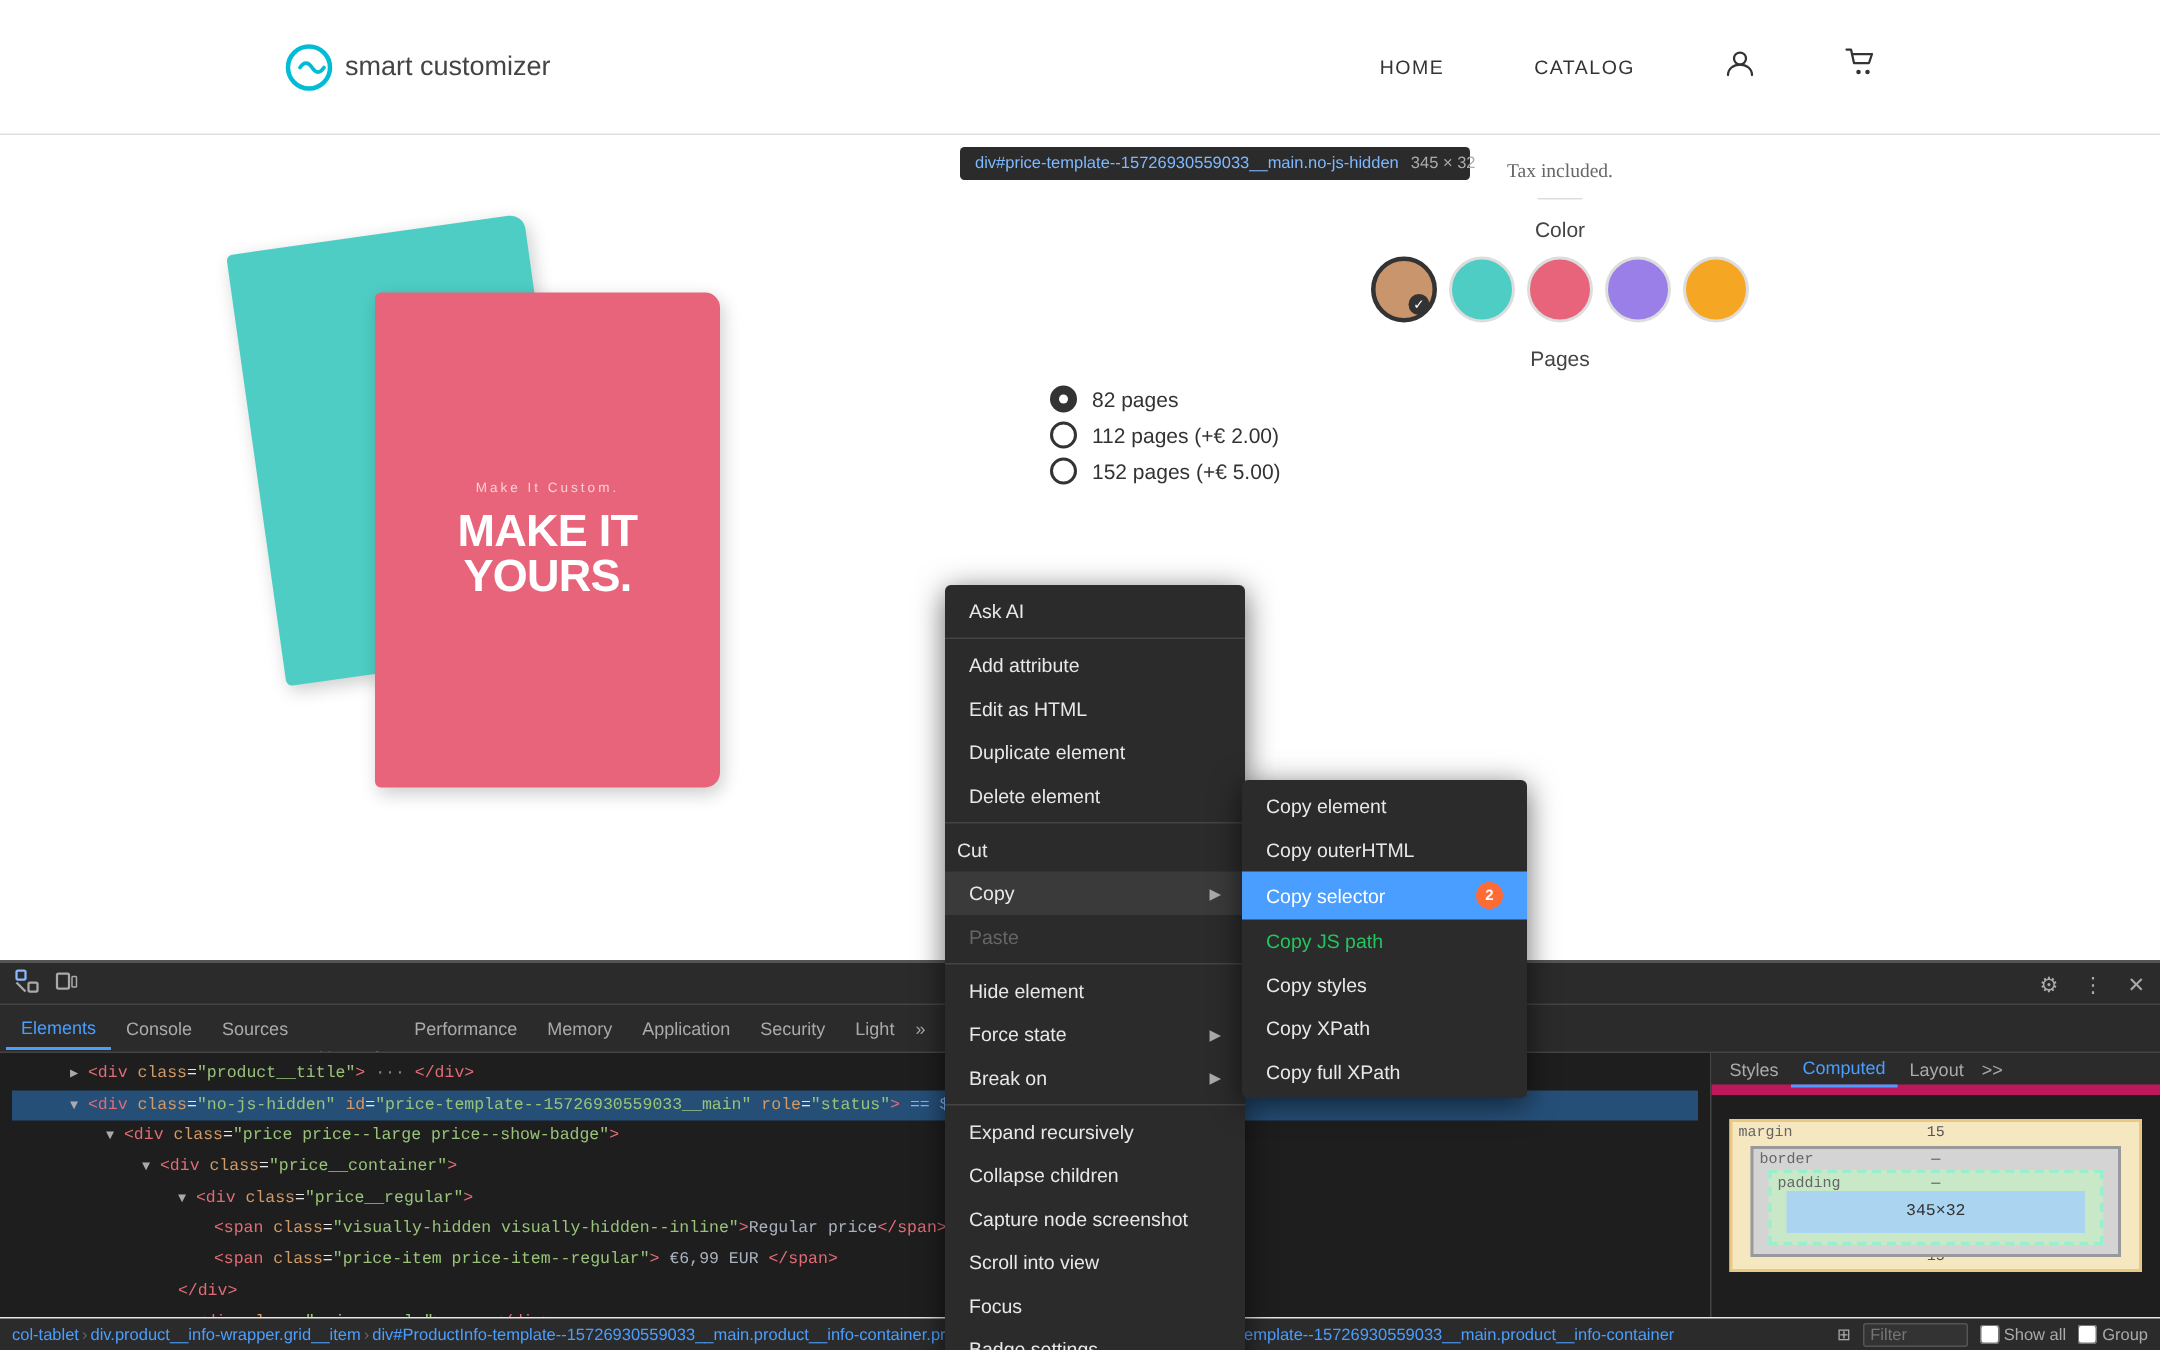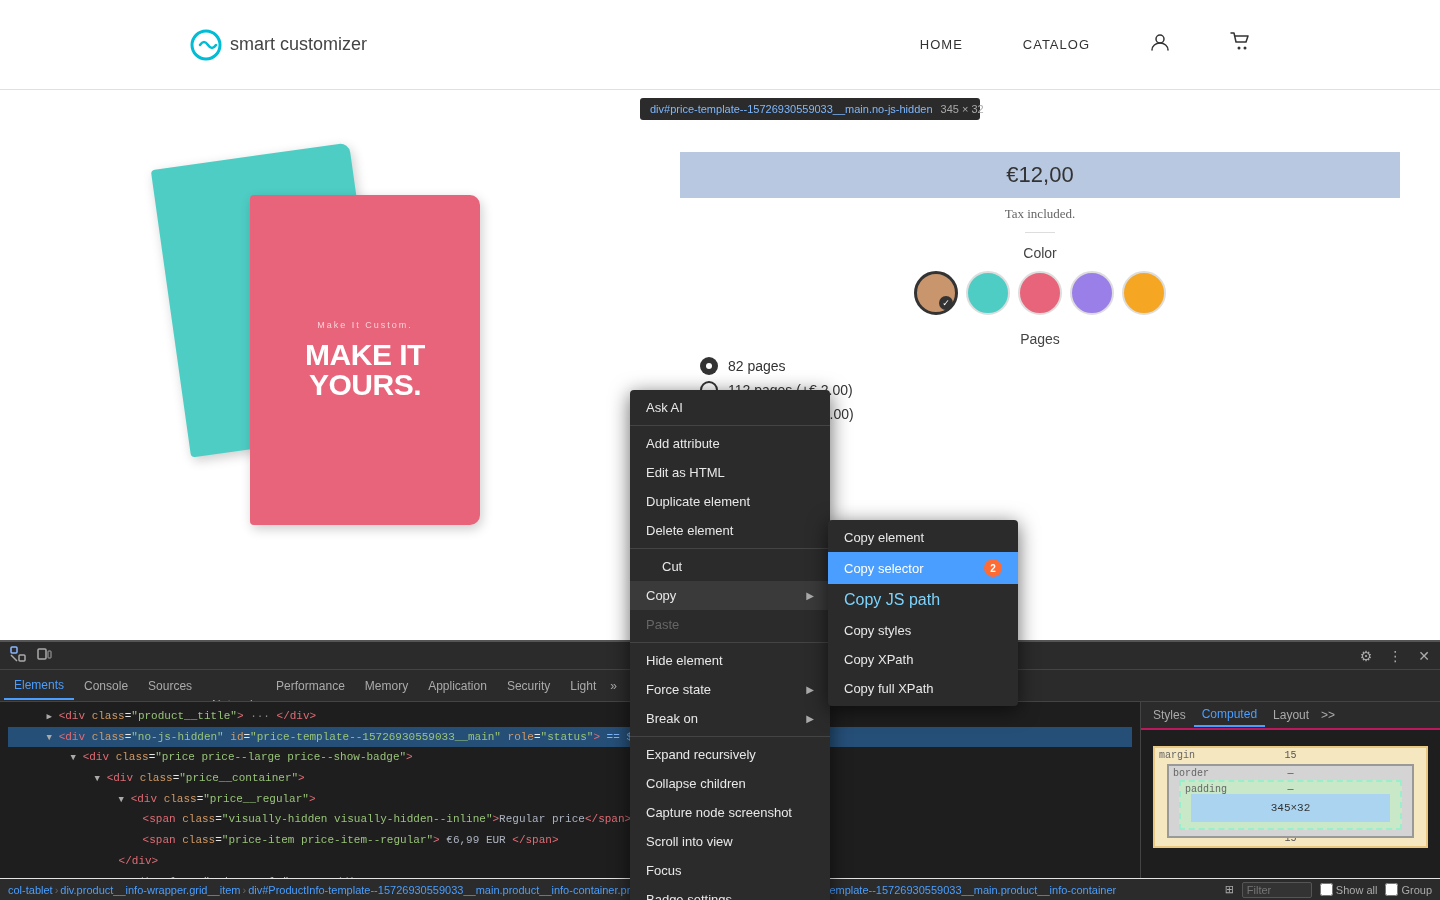--- a/index.html
+++ b/index.html
@@ -49,23 +49,20 @@
     </div>
   </div>
 
   <div style="flex:1; padding:16px 40px 0; position:relative;">
 
     <div style="position:absolute; top:8px; left:0; background:#2b2b2b; color:#fff; font-size:11px; padding:5px 10px; border-radius:3px; white-space:nowrap; display:flex; align-items:center; gap:8px; z-index:100; max-width:340px;">
       <span style="color:#7eb8ff;">div#price-template--15726930559033__main.no-js-hidden</span>
       <span style="color:#aaa;">345 × 32</span>
     </div>
 
-    <div style="background:#b8c8e0; padding:10px 20px; text-align:center; margin-top:46px; margin-bottom:8px;">
-      <span style="font-size:22px; color:#333; font-weight:500;">€12,00</span>
-    </div>
     <div style="text-align:center; font-size:13px; color:#666; margin-bottom:10px;font-family:Liberation Serif, serif;">Tax included.</div>
     <hr style="border:none; border-top:1px solid #ddd; width:30px; margin:0 auto 12px;">
 
     <div style="text-align:center; font-size:14px; color:#444; margin-bottom:10px; font-weight:500;">Color</div>
     <div style="display:flex; gap:8px; justify-content:center; margin-bottom:16px;">
       <div style="width:44px; height:44px; border-radius:50%; background:#c8956c; border:3px solid #333; position:relative;">
         <div style="position:absolute; bottom:2px; right:2px; width:14px; height:14px; background:#333; border-radius:50%; display:flex; align-items:center; justify-content:center;">
           <span style="color:#fff; font-size:9px;">✓</span>
         </div>
       </div>
@@ -96,21 +93,21 @@
 </div>
 
 <div style="position:absolute; left:630px; top:390px; background:#2b2b2b; border-radius:4px; width:200px; z-index:1000; box-shadow:0 4px 20px rgba(0,0,0,0.6); padding:3px 0;">
   <div style="padding:7px 16px; font-size:13px; color:#e8e8e8; cursor:pointer;">Ask AI</div>
   <hr style="border:none; border-top:1px solid #444; margin:3px 0;">
   <div style="padding:7px 16px; font-size:13px; color:#e8e8e8; cursor:pointer;">Add attribute</div>
   <div style="padding:7px 16px; font-size:13px; color:#e8e8e8; cursor:pointer;">Edit as HTML</div>
   <div style="padding:7px 16px; font-size:13px; color:#e8e8e8; cursor:pointer;">Duplicate element</div>
   <div style="padding:7px 16px; font-size:13px; color:#e8e8e8; cursor:pointer;">Delete element</div>
   <hr style="border:none; border-top:1px solid #444; margin:3px 0;">
-  <div style="padding:7px 32px; font-size:13px; color:#e8e8e8; cursor:pointer;">Cut</div>
+  <div style="padding:7px 8px; font-size:13px; color:#e8e8e8; cursor:pointer;">Cut</div>
   <div style="padding:7px 16px; font-size:13px; color:#e8e8e8; cursor:pointer; display:flex; justify-content:space-between; align-items:center; background:#3a3a3a;">
     <span>Copy</span>
     <span style="color:#aaa; font-size:10px;">▶</span>
   </div>
   <div style="padding:7px 16px; font-size:13px; color:#666; cursor:default;">Paste</div>
   <hr style="border:none; border-top:1px solid #444; margin:3px 0;">
   <div style="padding:7px 16px; font-size:13px; color:#e8e8e8; cursor:pointer;">Hide element</div>
   <div style="padding:7px 16px; font-size:13px; color:#e8e8e8; cursor:pointer; display:flex; justify-content:space-between; align-items:center;">
     <span>Force state</span>
     <span style="color:#aaa; font-size:10px;">▶</span>
@@ -124,25 +121,26 @@
   <div style="padding:7px 16px; font-size:13px; color:#e8e8e8; cursor:pointer;">Collapse children</div>
   <div style="padding:7px 16px; font-size:13px; color:#e8e8e8; cursor:pointer;">Capture node screenshot</div>
   <div style="padding:7px 16px; font-size:13px; color:#e8e8e8; cursor:pointer;">Scroll into view</div>
   <div style="padding:7px 16px; font-size:13px; color:#e8e8e8; cursor:pointer;">Focus</div>
   <div style="padding:7px 16px; font-size:13px; color:#e8e8e8; cursor:pointer;">Badge settings…</div>
 
 </div>
 
 <div style="position:absolute; left:828px; top:520px; background:#2b2b2b; border-radius:4px; width:190px; z-index:1001; box-shadow:0 4px 20px rgba(0,0,0,0.6); padding:3px 0;">
   <div style="padding:7px 16px; font-size:13px; color:#e8e8e8; cursor:pointer;">Copy element</div>
+  <div style="padding:7px 16px; font-size:13px; color:#e8e8e8; cursor:pointer;">Copy outerHTML</div>
   <div style="padding:7px 16px; font-size:13px; color:#fff; cursor:pointer; background:#4a9eff; display:flex; align-items:center; justify-content:space-between;">
     <span>Copy selector</span>
     <span style="background:#ff6b35; color:#fff; border-radius:50%; width:18px; height:18px; display:flex; align-items:center; justify-content:center; font-size:10px; font-weight:bold;">2</span>
   </div>
-  <div style="padding:7px 16px; font-size:16px; color:#7dd3fc; cursor:pointer;">Copy JS path</div>
+  <div style="padding:7px 16px; font-size:13px; color:#22c55e; cursor:pointer;">Copy JS path</div>
   <div style="padding:7px 16px; font-size:13px; color:#e8e8e8; cursor:pointer;">Copy styles</div>
   <div style="padding:7px 16px; font-size:13px; color:#e8e8e8; cursor:pointer;">Copy XPath</div>
   <div style="padding:7px 16px; font-size:13px; color:#e8e8e8; cursor:pointer;">Copy full XPath</div>
 </div>
 
 <div style="position:absolute; bottom:0; left:0; right:0; height:260px; background:#1e1e1e; border-top:2px solid #555; display:flex; flex-direction:column;">
 
   <div style="display:flex; align-items:center; justify-content:space-between; background:#2b2b2b; border-bottom:1px solid #444; height:28px; padding:0 6px; flex-shrink:0;">
     <div style="display:flex; gap:2px; align-items:center;">
       <button style="background:none;border:none;cursor:pointer;color:#aaa;font-size:14px;padding:2px 4px;" title="Inspect element">
@@ -226,21 +224,21 @@
         <span style="display:inline-block; width:104px;"></span>
         <span style="color:#aaa; font-size:9px;">▶</span>
         <span style="color:#e06c75;">&lt;div </span><span style="color:#d19a66;">class</span><span style="color:#e8e8e8;">=</span><span style="color:#98c379;">"price__sale"</span><span style="color:#e06c75;">&gt;</span>
         <span style="color:#888;"> ··· </span>
         <span style="color:#e06c75;">&lt;/div&gt;</span>
       </div>
 
     </div>
 
     <div style="width:300px; border-left:1px solid #444; background:#1e1e1e; display:flex; flex-direction:column;">
-      <div style="display:flex; background:#2b2b2b; border-bottom:2px solid #be185d; padding:0 4px; height:28px; align-items:center;">
+      <div style="display:flex; background:#2b2b2b; border-bottom:7px solid #be185d; padding:0 4px; height:28px; align-items:center;">
         <div style="padding:4px 8px; font-size:12px; color:#aaa; cursor:pointer;">Styles</div>
         <div style="padding:4px 8px; font-size:12px; color:#4a9eff; cursor:pointer; border-bottom:2px solid #4a9eff;">Computed</div>
         <div style="padding:4px 8px; font-size:12px; color:#aaa; cursor:pointer;">Layout</div>
         <span style="color:#aaa; margin-left:4px; font-size:12px;">&gt;&gt;</span>
       </div>
 
       <div style="padding:8px 12px; flex:1; font-family:'Courier New', monospace; font-size:11px;">
         <div style="position:relative; border:2px solid #e8c882; background:#f5e7c0; padding:16px 12px 8px; margin-top:8px;">
           <span style="position:absolute; top:2px; left:4px; font-size:10px; color:#666;">margin</span>
           <span style="position:absolute; top:2px; left:50%; transform:translateX(-50%); font-size:10px; color:#555;">15</span>

